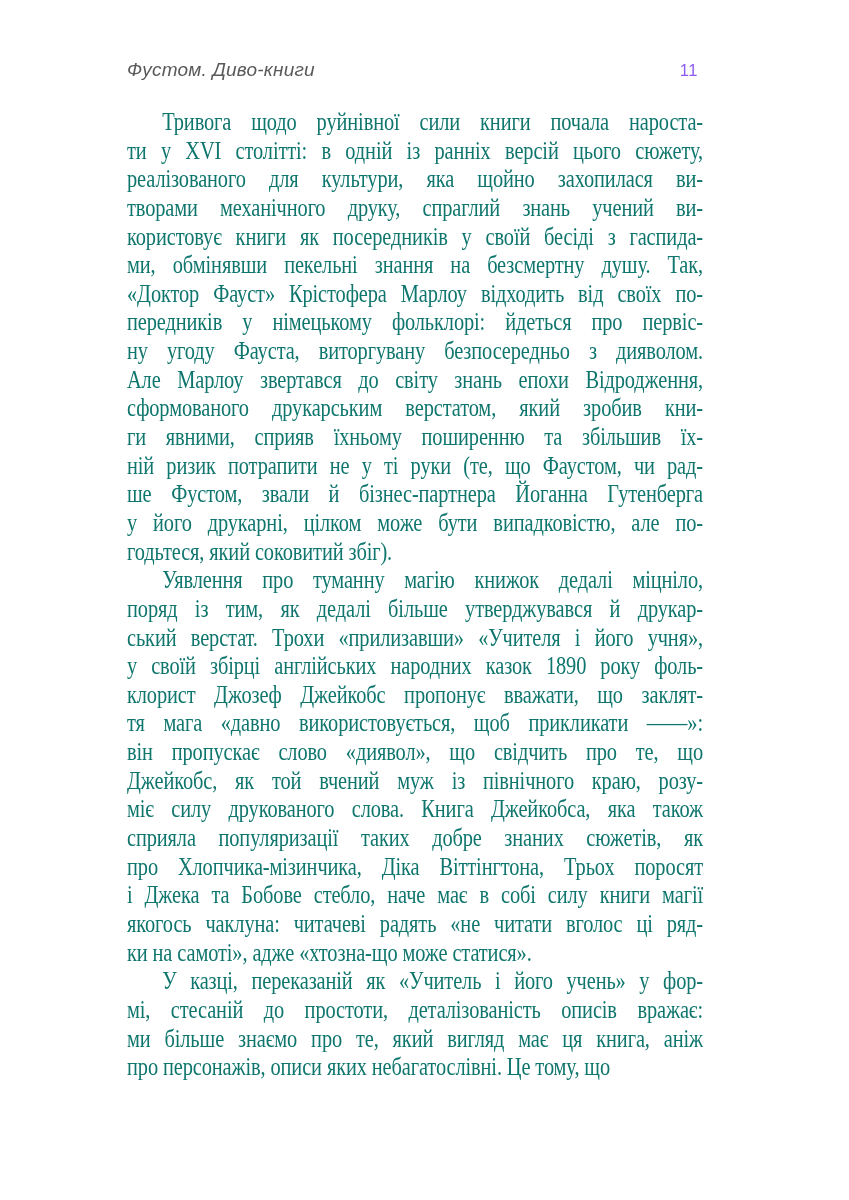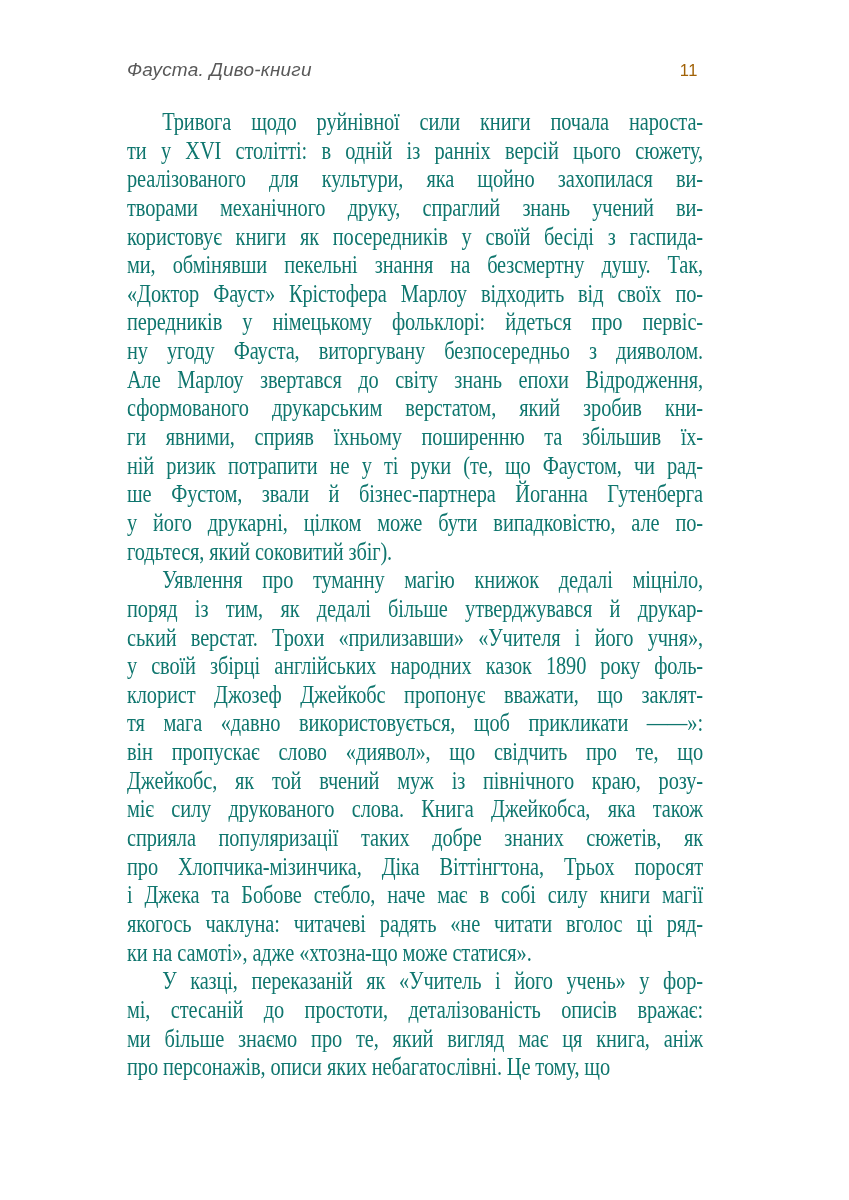--- a/index.html
+++ b/index.html
@@ -56,22 +56,22 @@
     text-align-last: justify;
     overflow: visible;
   }
   .bline.first { text-indent: 44px; }
   .bline.plast { text-align-last: left; }
 </style>
 </head>
 <body style="background: rgb(255, 255, 255);">
 
 <div class="sheet" style="background: rgb(255, 255, 255);">
-  <div class="running-head" style="color: rgb(89, 89, 89);">Фауста. Диво-книги</div>
-  <div class="pagenum" style="color: #a16207;">11</div>
+  <div class="running-head" style="color: rgb(89, 89, 89);">Фустом. Диво-книги</div>
+  <div class="pagenum" style="color: #8b5cf6;">11</div>
   <div class="body-text" style="color: #0f766e;">
       <div class="para">
         <div class="bline first">Тривога щодо руйнівної сили книги почала нароста-</div>
         <div class="bline">ти у XVI столітті: в одній із ранніх версій цього сюжету,</div>
         <div class="bline">реалізованого для культури, яка щойно захопилася ви-</div>
         <div class="bline">творами механічного друку, спраглий знань учений ви-</div>
         <div class="bline">користовує книги як посередників у своїй бесіді з гаспида-</div>
         <div class="bline">ми, обмінявши пекельні знання на безсмертну душу. Так,</div>
         <div class="bline">«Доктор Фауст» Крістофера Марлоу відходить від своїх по-</div>
         <div class="bline">передників у німецькому фольклорі: йдеться про первіс-</div>

